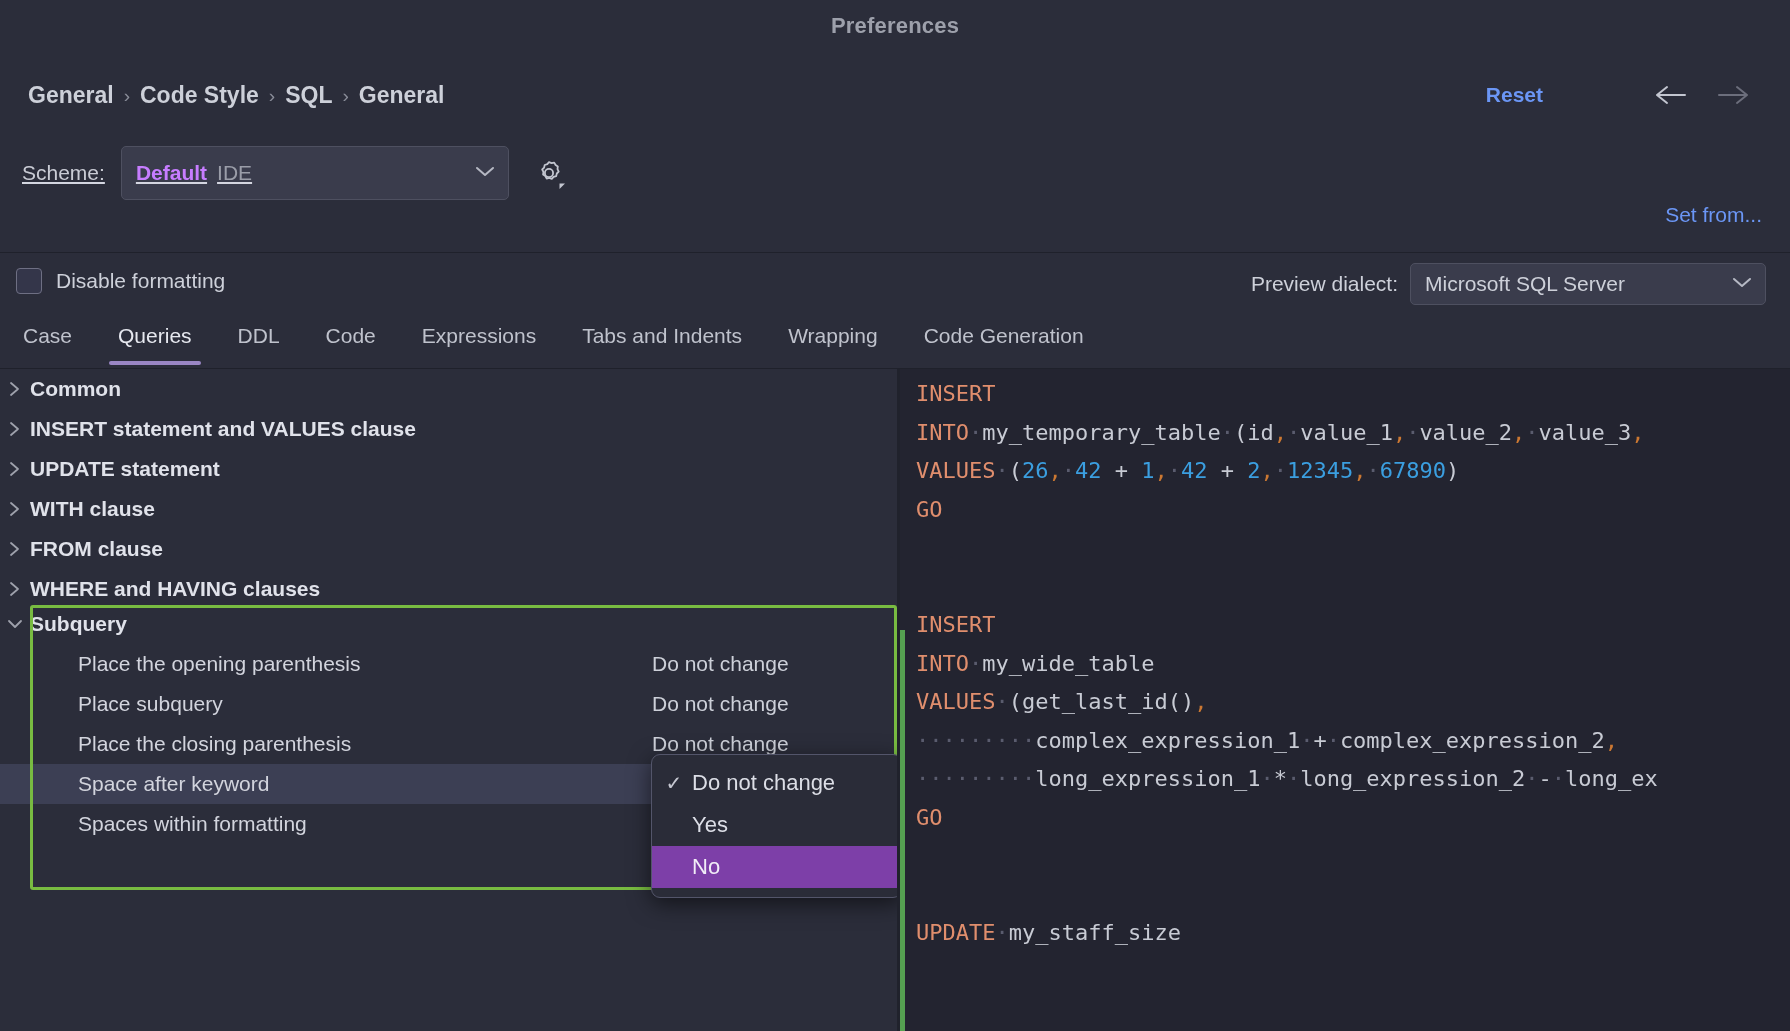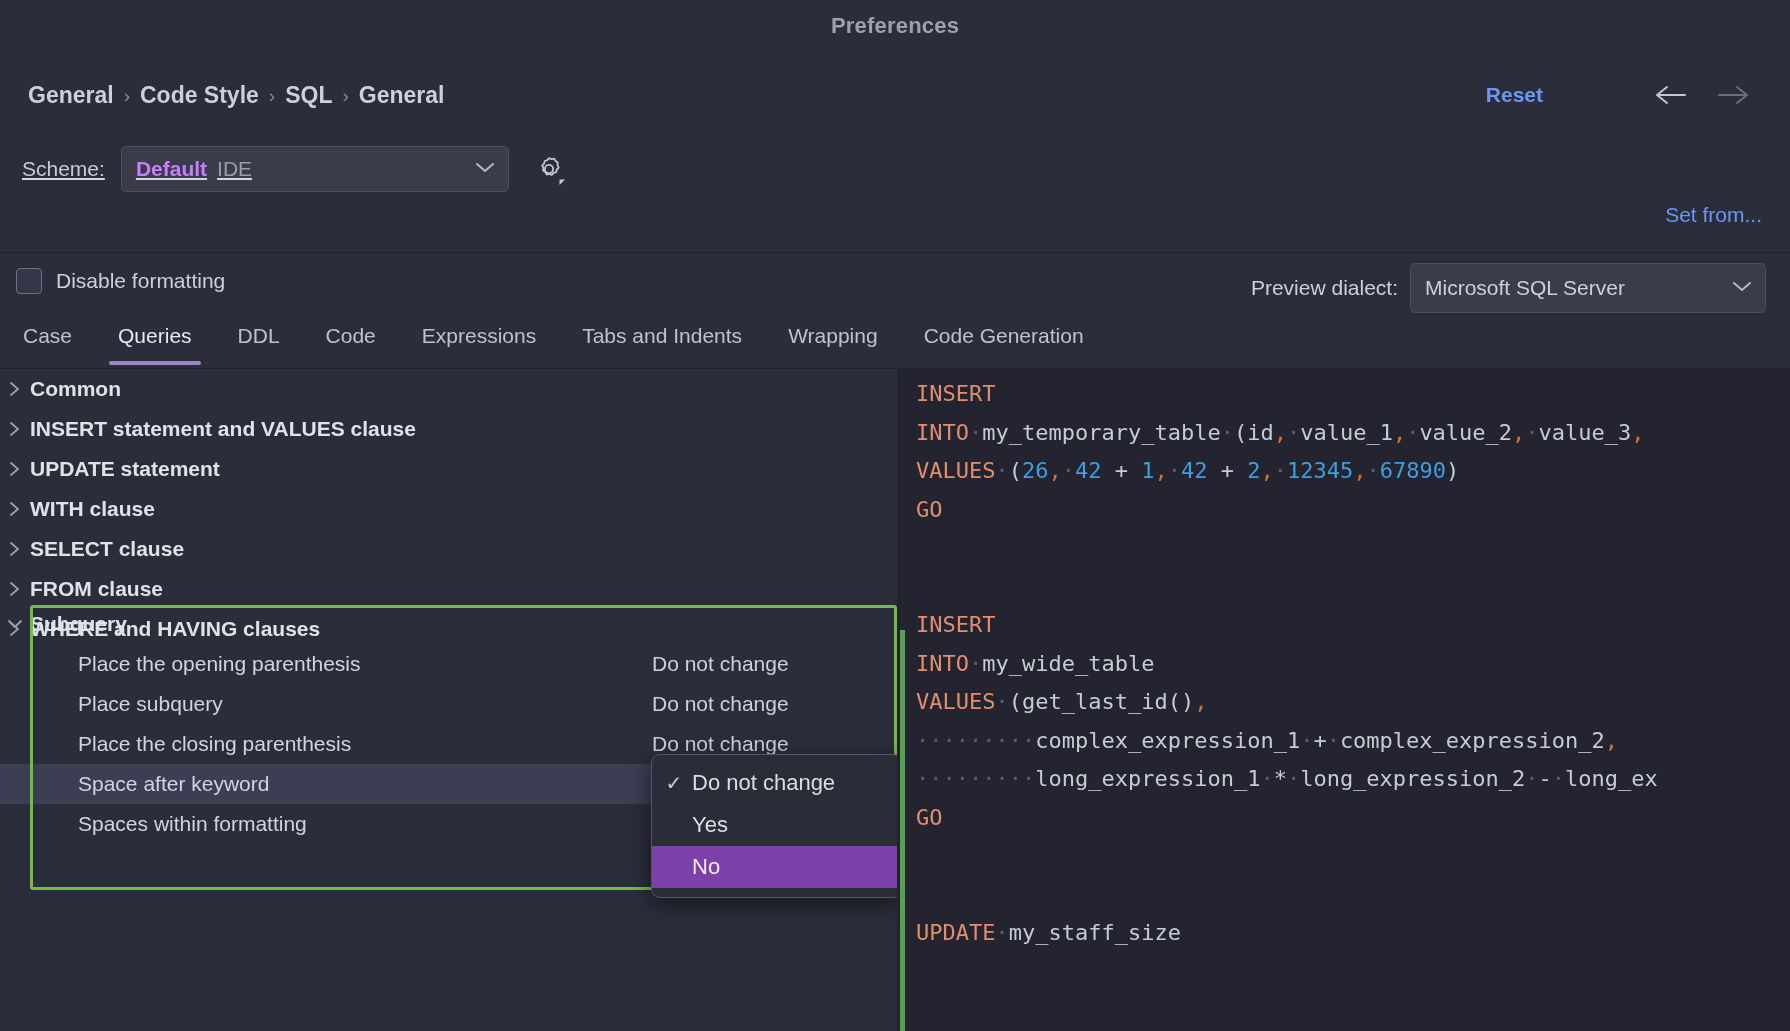--- a/index.html
+++ b/index.html
@@ -32,41 +32,41 @@
     font-size: 21px; font-weight: bold; color: #6B96F5; cursor: pointer;
   }
   .nav-arrows { position: absolute; right: 38px; top: 78px; display: flex; gap: 20px; }
   .nav-arrow { width: 40px; height: 34px; display: flex; align-items: center; justify-content: center; }
   .nav-arrow svg { display: block; }
 
   
   .scheme-row { position: absolute; left: 22px; top: 146px; display: flex; align-items: center; text-decoration: underline; }
   .scheme-label { font-size: 21px; color: #C9CBD4; margin-right: 16px; }
   .scheme-combo {
-    width: 388px; height: 46px; background: #3A3C4C; border: 1px solid #4E5060;
+    width: 388px; height: 54px; background: #3A3C4C; border: 1px solid #4E5060;
     border-radius: 5px; display: flex; align-items: center; padding: 0 12px 0 14px; cursor: pointer;
   }
   .scheme-name { font-size: 21px; font-weight: bold; color: #C77DFF; }
   .scheme-kind { font-size: 21px; color: #9A9DA8; margin-left: 10px; }
   .scheme-chev { margin-left: auto; }
   .gear-btn { margin-left: 22px; width: 36px; height: 36px; display: flex; align-items: center; justify-content: center; cursor: pointer; }
 
   .setfrom-link { position: absolute; right: 28px; top: 203px; font-size: 21px; color: #6B96F5; cursor: pointer; }
 
   .hr-top { position: absolute; left: 0; top: 252px; width: 1790px; height: 1px; background: #1F212B; }
 
   
   .disable-row { position: absolute; left: 16px; top: 268px; display: flex; align-items: center; cursor: pointer; }
   .chk { width: 26px; height: 26px; border: 1.6px solid #6E6F83; border-radius: 4px; background: #34364A; }
   .disable-label { font-size: 21px; color: #CDD0D9; margin-left: 14px; }
 
   .dialect-row { position: absolute; right: 24px; top: 263px; display: flex; align-items: center; }
   .dialect-label { font-size: 21px; color: #CDD0D9; margin-right: 12px; }
   .dialect-combo {
-    width: 356px; height: 50px; background: #3A3C4C; border: 1px solid #4E5060; border-radius: 5px;
+    width: 356px; height: 42px; background: #3A3C4C; border: 1px solid #4E5060; border-radius: 5px;
     display: flex; align-items: center; padding: 0 12px 0 14px; cursor: pointer;
   }
   .dialect-value { font-size: 21px; color: #CDD0D9; }
   .dialect-chev { margin-left: auto; }
 
   
   .tabs { position: absolute; left: 0; top: 316px; width: 1790px; height: 52px; display: flex; align-items: flex-start; }
   .tab { position: relative; padding: 8px 23px 0 23px; font-size: 21px; color: #BFC2CC; cursor: pointer; height: 52px; }
   .tab.active { color: #E6E8EF; }
   .tab .underline { position: absolute; left: 14px; right: 14px; bottom: 3px; height: 4px; background: #9A86C4; border-radius: 2px; }
@@ -243,28 +243,20 @@
             </svg>
           </span>
         <span class="group-label">WITH clause</span>
       </div>
       <div class="row">
         <span class="chev-cell">
             <svg width="14" height="20" viewBox="0 0 14 20">
               <path d="M3 4 L10 10 L3 16" stroke="#9EA1AC" stroke-width="1.8" fill="none" stroke-linecap="round" stroke-linejoin="round"></path>
             </svg>
           </span>
-        <span class="group-label">SELECT clause</span>
-      </div>
-      <div class="row">
-        <span class="chev-cell">
-            <svg width="14" height="20" viewBox="0 0 14 20">
-              <path d="M3 4 L10 10 L3 16" stroke="#9EA1AC" stroke-width="1.8" fill="none" stroke-linecap="round" stroke-linejoin="round"></path>
-            </svg>
-          </span>
         <span class="group-label">FROM clause</span>
       </div>
       <div class="row">
         <span class="chev-cell">
             <svg width="14" height="20" viewBox="0 0 14 20">
               <path d="M3 4 L10 10 L3 16" stroke="#9EA1AC" stroke-width="1.8" fill="none" stroke-linecap="round" stroke-linejoin="round"></path>
             </svg>
           </span>
         <span class="group-label">WHERE and HAVING clauses</span>
       </div>

